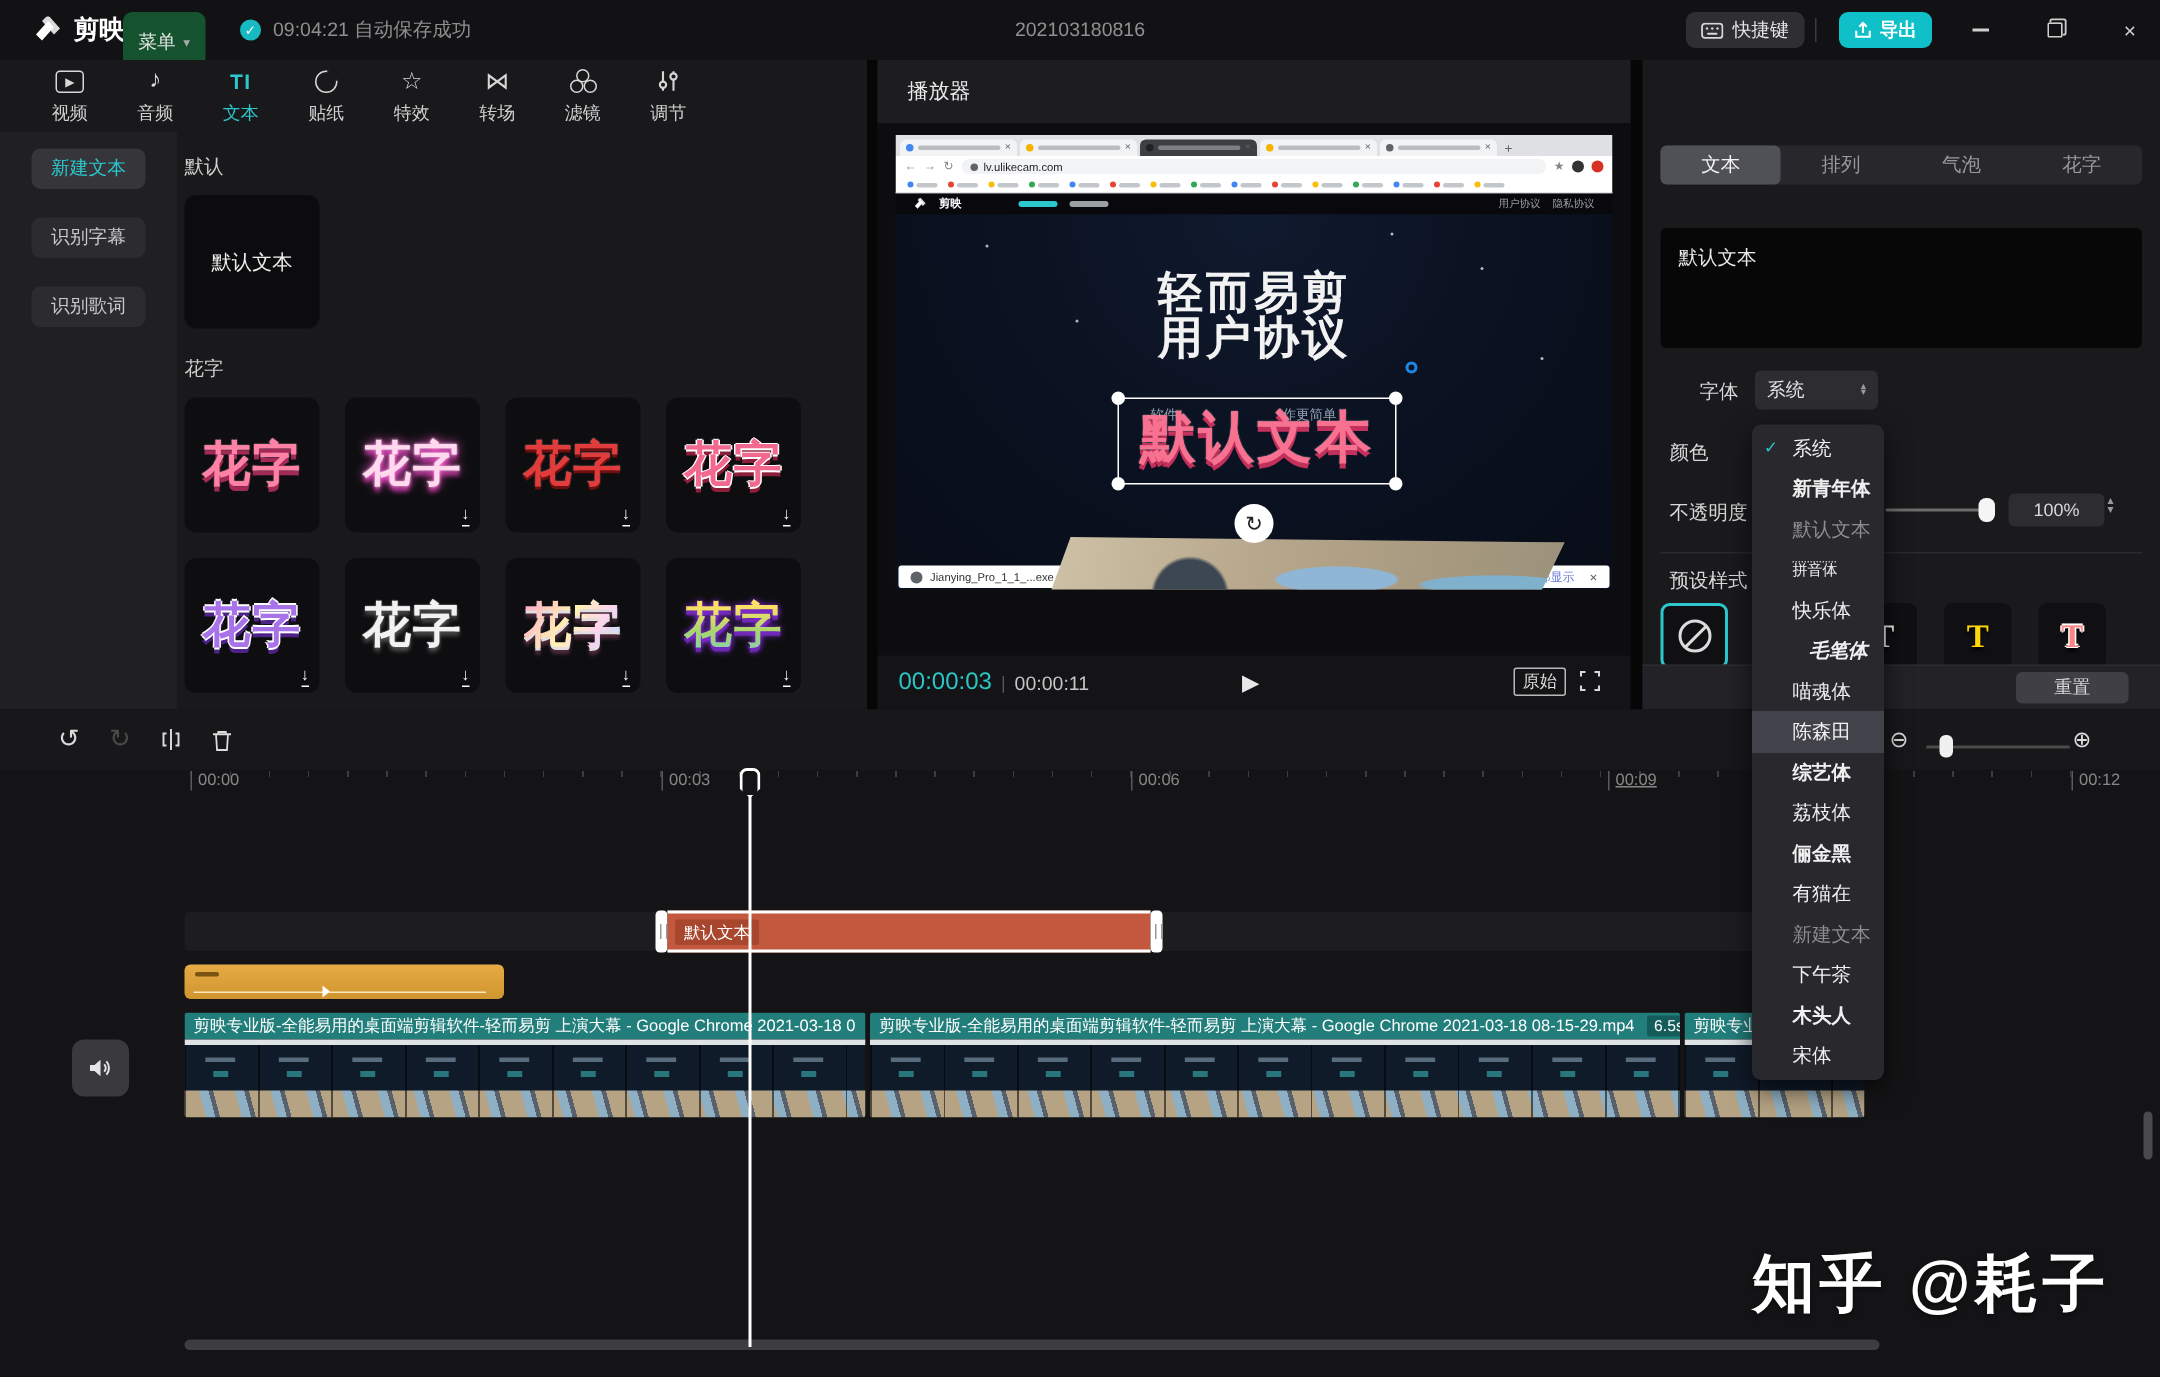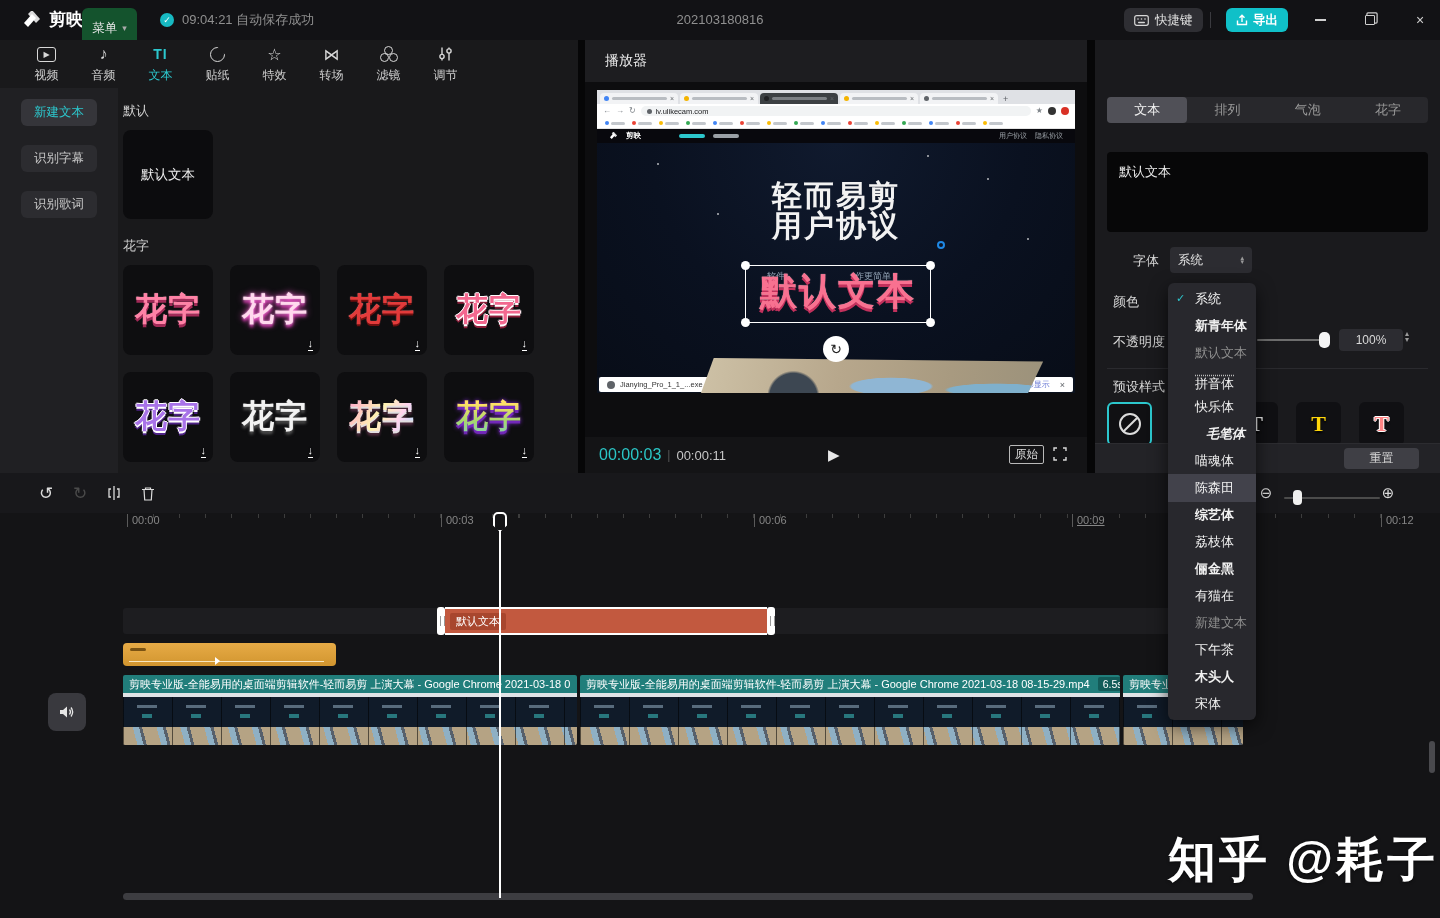--- a/index.html
+++ b/index.html
@@ -146,21 +146,21 @@
 
   
   .font-menu{left:1168px;top:283px;width:88px;height:437px;background:#28282d;border-radius:6px;box-shadow:0 6px 18px rgba(0,0,0,.65);z-index:50;display:flex;flex-direction:column;padding:2px 0;}
   .fm-item{flex:1;display:flex;align-items:center;padding-left:27px;position:relative;color:#f0f0f0;font-size:13px;white-space:nowrap;}
   .fm-item .chk{position:absolute;left:8px;color:#2cc7cd;font-size:11px;}
   .fm-item.hover{background:#42424b;}
   .fm-item.f-bold{font-weight:bold;}
   .fm-item.f-dim{color:#8d8d8d;}
   .fm-item.f-script{font-weight:bold;font-style:italic;justify-content:center;}
   .fm-item.f-serif{font-family:"Liberation Serif","DejaVu Serif",serif;}
-  .fm-item.f-pinyin{font-size:13px;text-decoration:overline dotted #bbb;align-items:flex-end;}
+  .fm-item.f-pinyin{font-size:10px;text-decoration:overline dotted #bbb;}
 
   
   .timeline{left:0;top:473px;width:1440px;height:445px;background:#141416;}
   .tl-toolbar{left:0;top:0;width:1440px;height:40px;background:#18181b;display:flex;align-items:center;}
   .tl-ico{position:absolute;top:10px;width:20px;height:20px;display:flex;align-items:center;justify-content:center;color:#dcdcdc;font-size:17px;}
   .zoom-track{left:1284px;top:24px;width:96px;height:2px;background:#4b4b4b;border-radius:1px;}
   .zoom-thumb{left:1293px;top:17px;width:9px;height:15px;background:#f0f0f0;border-radius:4px;}
   .ruler{left:0;top:40px;width:1440px;height:20px;}
   .ruler-ticks{left:127px;top:1px;width:1273px;height:4px;background:repeating-linear-gradient(90deg,#3d3d3d 0 1px,transparent 1px 26.1px);}
   .ruler-label{position:absolute;top:1px;color:#868686;font-size:11px;border-left:1px solid #5a5a5a;padding-left:4px;line-height:13px;}
@@ -187,21 +187,21 @@
       repeating-linear-gradient(90deg,transparent 0 19px,rgba(60,195,195,.55) 19px 29px,transparent 29px 49px),
       repeating-linear-gradient(75deg,#b5a384 0 14px,#8fb0c4 14px 20px,#57606b 20px 23px),
       #101b29;
     background-size:100% 100%,100% 100%,49px 3px,49px 4px,100% 18px,100% 100%;
     background-position:0 0,0 0,0 12px,0 21px,0 100%,0 0;
     background-repeat:no-repeat,repeat,repeat-x,repeat-x,no-repeat,no-repeat;}
   .playhead-line{left:499px;top:57px;width:1.5px;height:368px;background:#fff;z-index:20;}
   .playhead-head{left:493px;top:39px;width:14px;height:20px;border:2px solid #fff;background:#141416;border-radius:5px;clip-path:polygon(0 0,100% 0,100% 68%,50% 100%,0 68%);z-index:21;}
   .h-scrollbar{left:123px;top:420px;width:1130px;height:7px;background:#3d3d41;border-radius:4px;}
   .v-scrollbar{left:1429px;top:268px;width:6px;height:32px;background:#4a4a4e;border-radius:3px;}
-  .watermark{left:1168px;top:355px;color:#fff;font-size:48px;font-weight:bold;letter-spacing:3px;z-index:40;text-shadow:0 1px 3px rgba(0,0,0,.5);}
+  .watermark{left:1168px;top:355px;color:#fff;font-size:42px;font-weight:bold;letter-spacing:3px;z-index:40;text-shadow:0 1px 3px rgba(0,0,0,.5);}
 </style>
 </head>
 <body>
 
 <div class="app">
 
   <div class="abs topbar">
     <div class="abs logo">
       <svg width="20" height="18" viewBox="0 0 20 18">
           <path d="M2 12 L10 3 L14 7 L6 16 Z" fill="#fff"></path>

